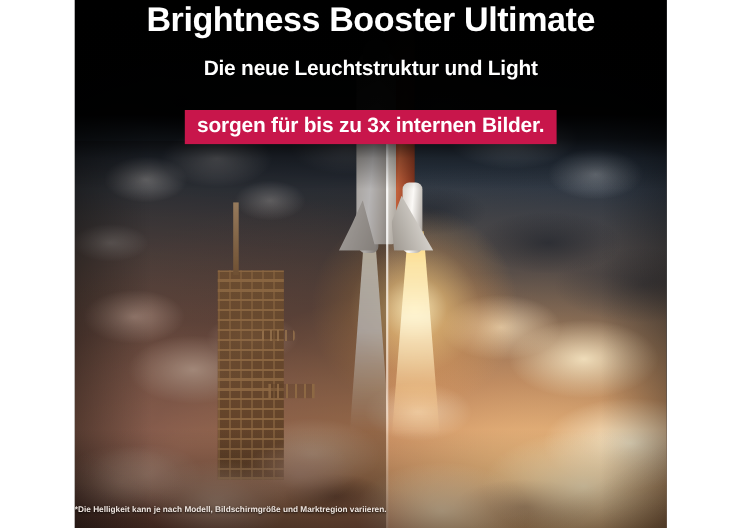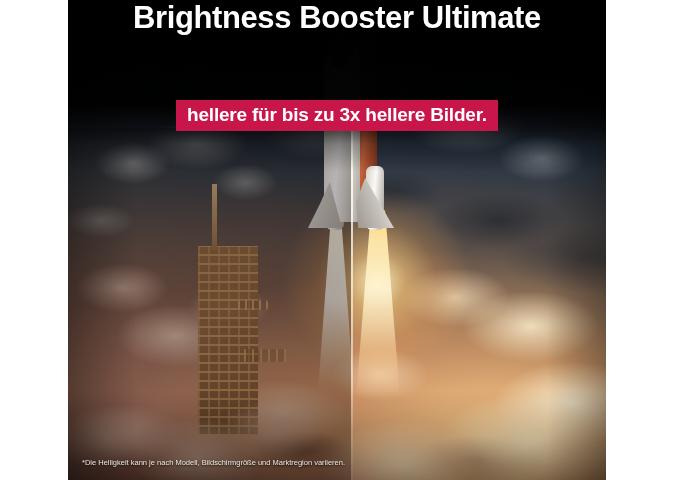--- a/index.html
+++ b/index.html
@@ -247,25 +247,25 @@
     background:#c8164b;
     color:#fff;
     font-size:19px;
     font-weight:700;
     line-height:25px;
     letter-spacing:-0.2px;
     padding:2px 11px 4px 11px;
   }
 
   .footnotes {
-    position:absolute; left:14px; bottom:12px;
+    position:absolute; left:0; bottom:12px;
     color:#efe6e0;
     font-size:7.5px;
     line-height:10px;
-    font-weight:400;
+    font-weight:700;
     text-shadow:0 1px 2px rgba(0,0,0,0.85);
     text-align:right;
   }
   .footnotes div { white-space:nowrap; }
 </style>
 </head>
 <body>
 
 <div id="banner">
 
@@ -298,23 +298,24 @@
 
     <div class="dim-left"></div>
     <div class="split-line"></div>
 
     <div class="vignette"></div>
   </div>
 
   <div class="headline">Brightness Booster Ultimate</div>
 
   <div class="subline">
+    <div>Die neue Leuchtstruktur und Light</div>
   </div>
 
   <div class="highlight-wrap">
-    <span class="highlight">hellere für bis zu 3x hellere Bilder.</span>
+    <span class="highlight">sorgen für bis zu 3x internen Bilder.</span>
   </div>
 
   <div class="footnotes">
     <div>*Die Helligkeit kann je nach Modell, Bildschirmgröße und Marktregion variieren.</div>
   </div>
 
 </div>
 
 </body></html>

